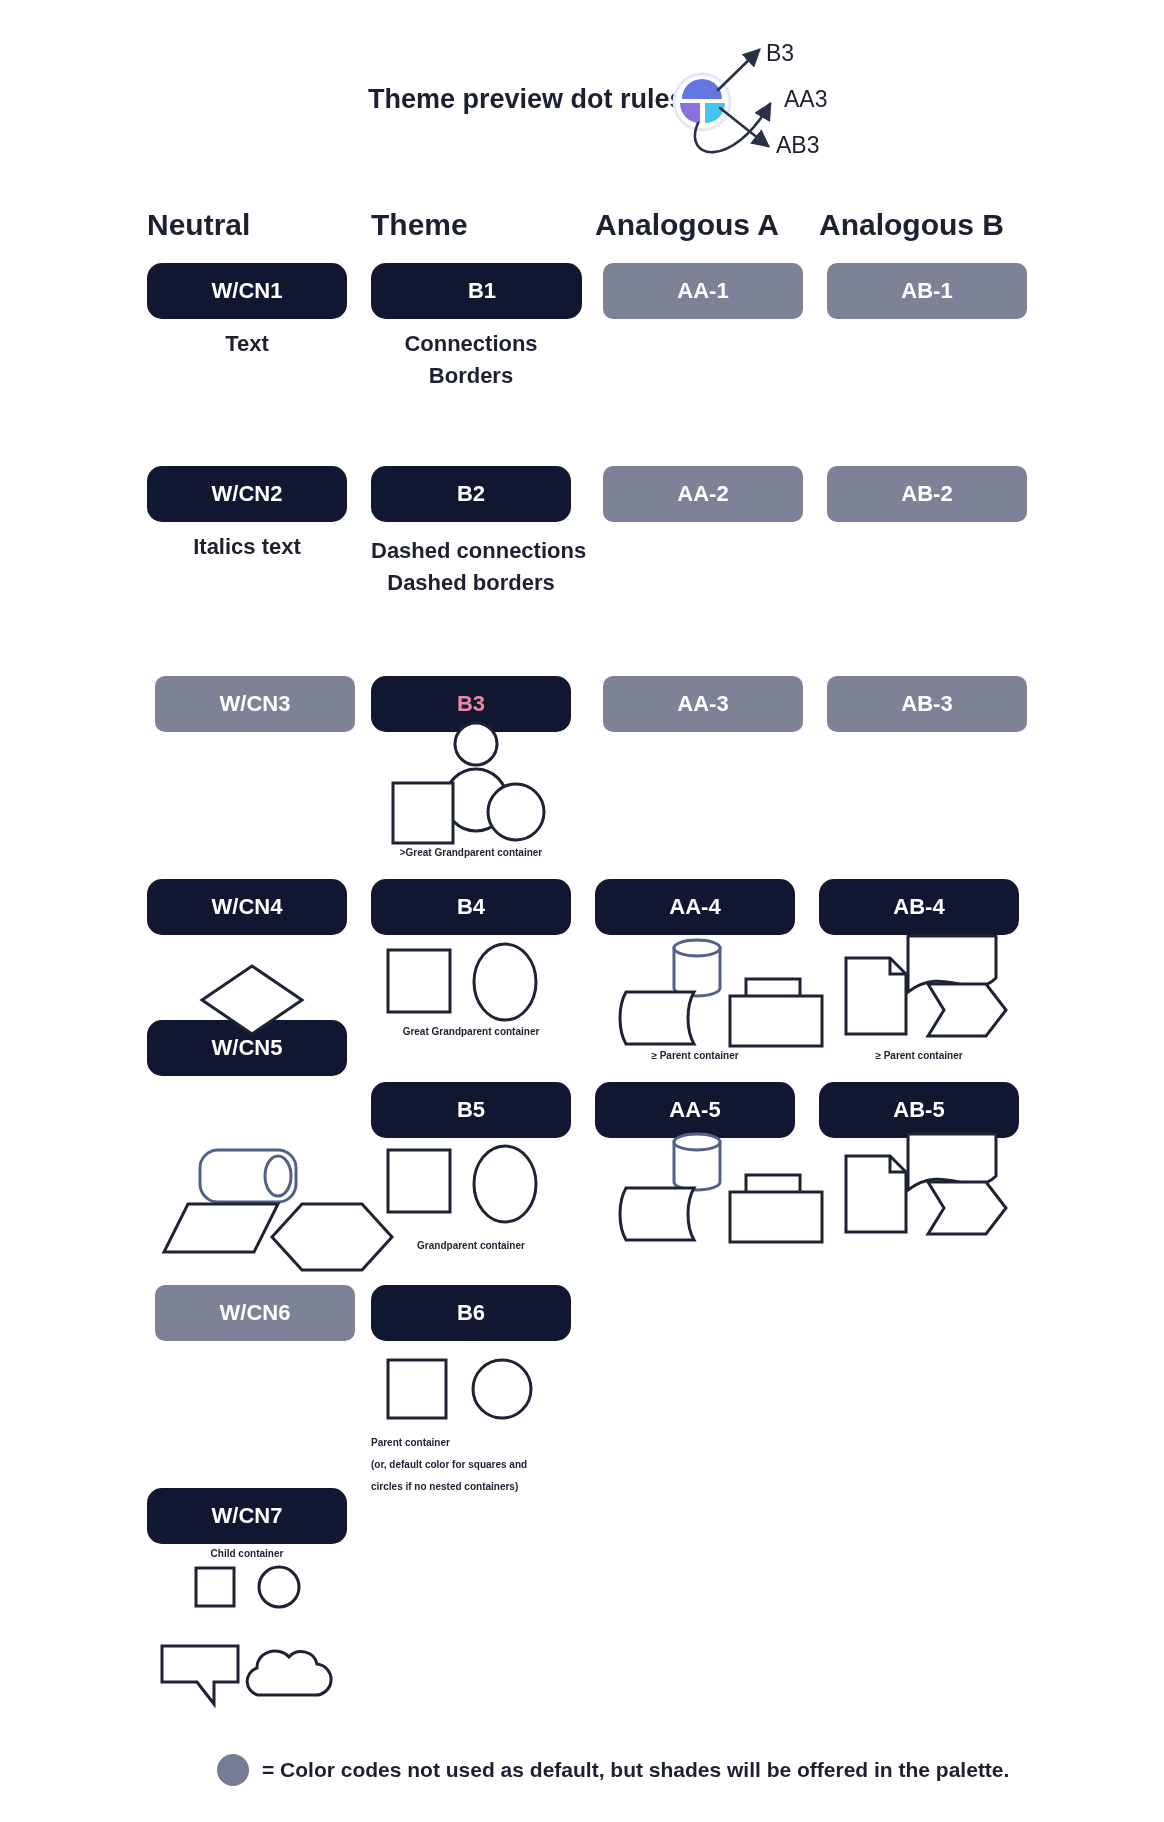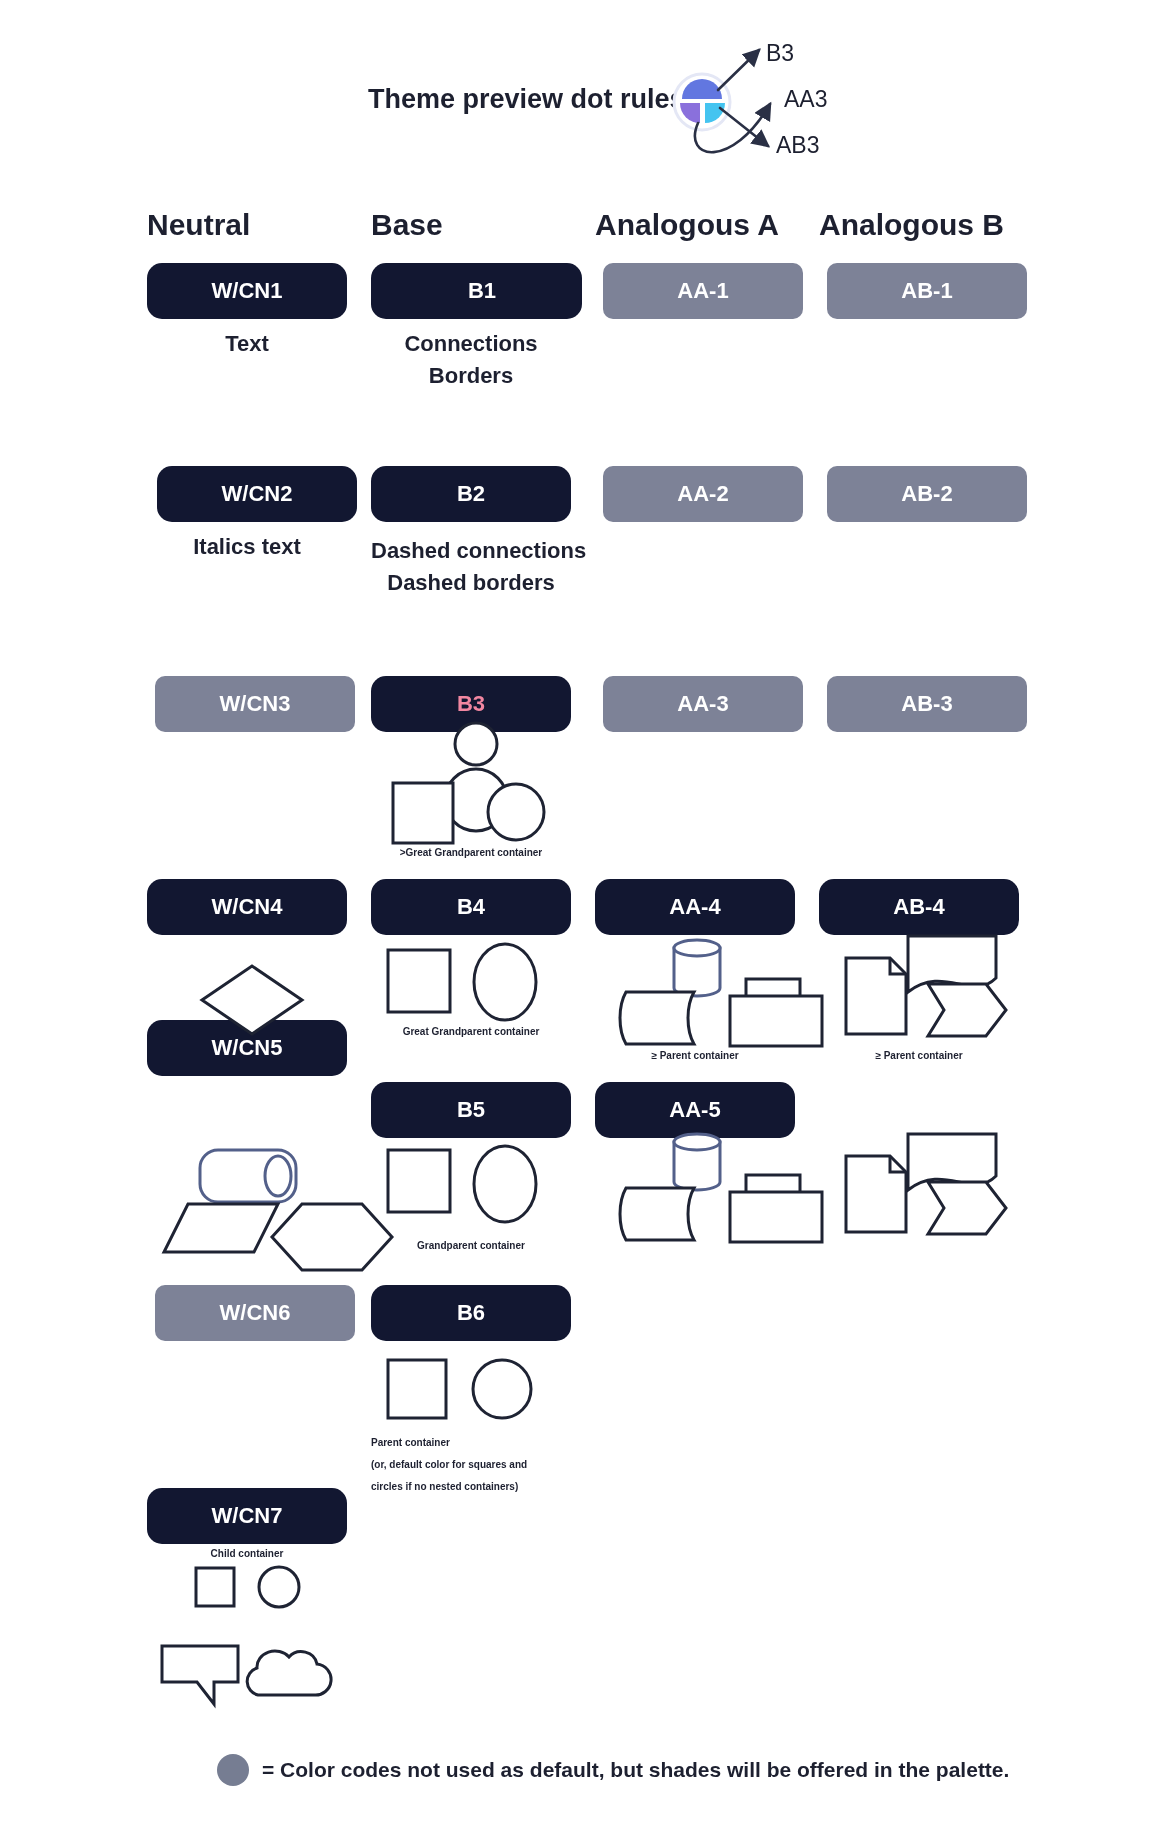--- a/index.html
+++ b/index.html
@@ -54,47 +54,48 @@
     <path class="arrow-line" d="M 78,62 L 119,22" marker-end="url(#ah)"></path>
     <path class="arrow-line" d="M 80,80 L 128,118" marker-end="url(#ah)"></path>
     <path class="arrow-line" d="M 58,95 C 42,132 92,142 130,76" marker-end="url(#ah)"></path>
   </svg>
 
   <div class="abs dot-label" style="left:766px;top:40px;">B3</div>
   <div class="abs dot-label" style="left:784px;top:86px;">AA3</div>
   <div class="abs dot-label" style="left:776px;top:132px;">AB3</div>
 
   <div class="abs hdr" style="left:147px;top:208px;">Neutral</div>
-  <div class="abs hdr" style="left:371px;top:208px;">Base</div>
+  <div class="abs hdr" style="left:371px;top:208px;">Theme</div>
   <div class="abs hdr" style="left:595px;top:208px;">Analogous A</div>
   <div class="abs hdr" style="left:819px;top:208px;">Analogous B</div>
 
   <div class="abs chip dark" style="left:147px;top:263px;">W/CN1</div>
   <div class="abs chip dark" style="left:371px;top:263px;padding-left:11px;">B1</div>
   <div class="abs chip gray" style="left:595px;top:263px;">AA-1</div>
   <div class="abs chip gray" style="left:819px;top:263px;">AB-1</div>
 
-  <div class="abs chip dark" style="left:157px;top:466px;">W/CN2</div>
+  <div class="abs chip dark" style="left:147px;top:466px;">W/CN2</div>
   <div class="abs chip dark" style="left:371px;top:466px;">B2</div>
   <div class="abs chip gray" style="left:595px;top:466px;">AA-2</div>
   <div class="abs chip gray" style="left:819px;top:466px;">AB-2</div>
 
   <div class="abs chip gray" style="left:147px;top:676px;">W/CN3</div>
   <div class="abs chip dark pink-label" style="left:371px;top:676px;">B3</div>
   <div class="abs chip gray" style="left:595px;top:676px;">AA-3</div>
   <div class="abs chip gray" style="left:819px;top:676px;">AB-3</div>
 
   <div class="abs chip dark" style="left:147px;top:879px;">W/CN4</div>
   <div class="abs chip dark" style="left:371px;top:879px;">B4</div>
   <div class="abs chip dark" style="left:595px;top:879px;">AA-4</div>
   <div class="abs chip dark" style="left:819px;top:879px;">AB-4</div>
 
   <div class="abs chip dark" style="left:147px;top:1020px;">W/CN5</div>
   <div class="abs chip dark" style="left:371px;top:1082px;">B5</div>
   <div class="abs chip dark" style="left:595px;top:1082px;">AA-5</div>
+  <div class="abs chip dark" style="left:819px;top:1082px;">AB-5</div>
 
   <div class="abs chip gray" style="left:147px;top:1285px;">W/CN6</div>
   <div class="abs chip dark" style="left:371px;top:1285px;">B6</div>
 
   <div class="abs chip dark" style="left:147px;top:1488px;">W/CN7</div>
 
   <svg class="abs" style="left:0;top:0;" width="1164" height="1822" viewBox="0 0 1164 1822">
 
     <g>
       <circle class="shape" cx="476" cy="800" r="31"></circle>

